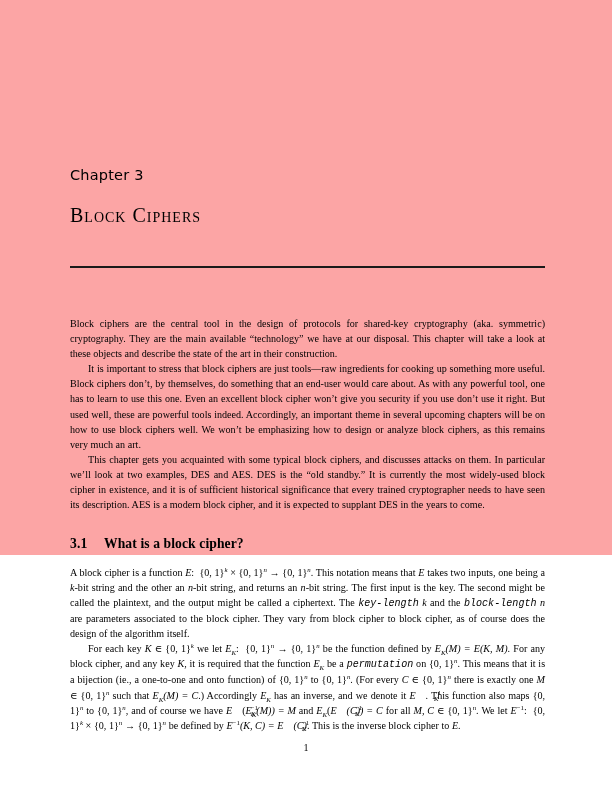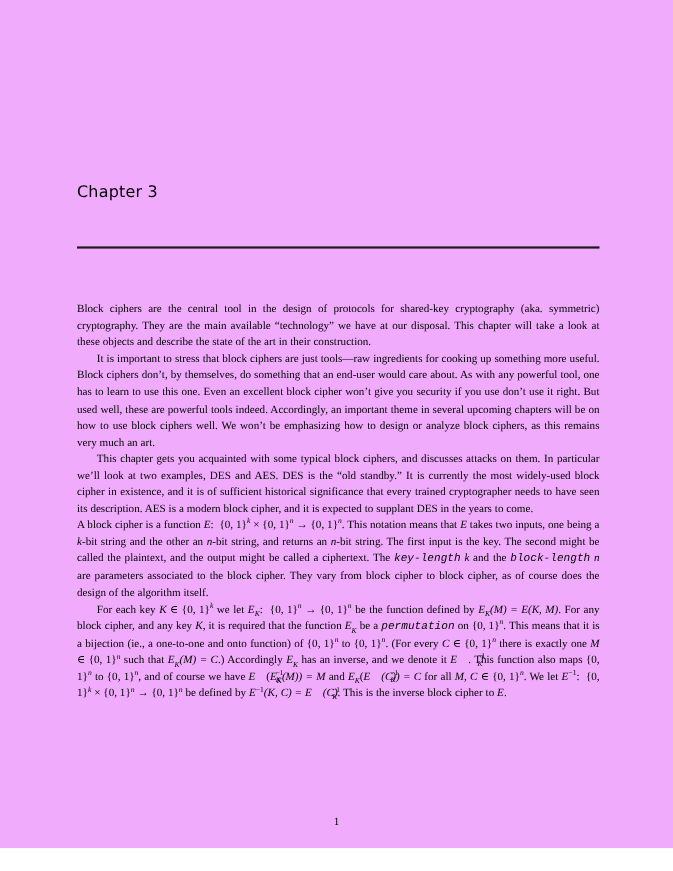--- a/index.html
+++ b/index.html
@@ -12,22 +12,22 @@
     height: 792px;
     position: relative;
     font-family: "Liberation Serif", "DejaVu Serif", serif;
     color: #000000;
     overflow: hidden;
   }
   .page {
     position: absolute;
     top: 0; left: 0;
     width: 612px;
-    height: 771px;
-    background: #f0abfc;
+    height: 555px;
+    background: #fca5a5;
   }
   .content {
     position: absolute;
     left: 70px;
     top: 168px;
     width: 475px;
   }
 
   
   .chapter-label {
@@ -129,28 +129,30 @@
     font-size: 10.1px;
   }
 </style>
 </head>
 <body>
 
 <div class="page">
   <div class="content">
 
     <div class="chapter-label">Chapter 3</div>
+    <div class="chapter-title">Block Ciphers</div>
     <hr class="rule">
 
     <div class="body-block">
       <p class="para">Block ciphers are the central tool in the design of protocols for shared-key cryptography (aka. symmetric) cryptography. They are the main available “technology” we have at our disposal. This chapter will take a look at these objects and describe the state of the art in their construction.</p>
       <p class="para">It is important to stress that block ciphers are just tools—raw ingredients for cooking up something more useful. Block ciphers don’t, by themselves, do something that an end-user would care about. As with any powerful tool, one has to learn to use this one. Even an excellent block cipher won’t give you security if you use don’t use it right. But used well, these are powerful tools indeed. Accordingly, an important theme in several upcoming chapters will be on how to use block ciphers well. We won’t be emphasizing how to design or analyze block ciphers, as this remains very much an art.</p>
       <p class="para">This chapter gets you acquainted with some typical block ciphers, and discusses attacks on them. In particular we’ll look at two examples, DES and AES. DES is the “old standby.” It is currently the most widely-used block cipher in existence, and it is of sufficient historical significance that every trained cryptographer needs to have seen its description. AES is a modern block cipher, and it is expected to supplant DES in the years to come.</p>
     </div>
 
+    <h2 class="section-heading"><span class="secnum">3.1</span><span>What is a block cipher?</span></h2>
 
     <p class="para"><span>A block cipher is a function</span> <span class="mi">E</span><span>:</span>&nbsp; <span>{0, 1}</span><sup class="mx">k</sup> <span>×</span> <span>{0, 1}</span><sup class="mx">n</sup> <span>→</span> <span>{0, 1}</span><sup class="mx">n</sup><span>. This notation means that</span> <span class="mi">E</span> <span>takes two inputs, one being a</span> <span class="mi">k</span><span>-bit string and the other an</span> <span class="mi">n</span><span>-bit string, and returns an</span> <span class="mi">n</span><span>-bit string. The first input is the key. The second might be called the plaintext, and the output might be called a ciphertext. The</span> <span class="it">key-length</span> <span class="mi">k</span> <span>and the</span> <span class="it">block-length</span> <span class="mi">n</span> <span>are parameters associated to the block cipher. They vary from block cipher to block cipher, as of course does the design of the algorithm itself.</span></p>
 
     <p class="para" style="text-indent:18px"><span>For each key</span> <span class="mi">K</span> <span>∈</span> <span>{0, 1}</span><sup class="mx">k</sup> <span>we let</span> <span class="mi">E</span><sub class="mx">K</sub><span>:</span>&nbsp; <span>{0, 1}</span><sup class="mx">n</sup> <span>→</span> <span>{0, 1}</span><sup class="mx">n</sup> <span>be the function defined by</span> <span class="mi">E</span><sub class="mx">K</sub><span class="mi">(M) =</span> <span class="mi">E</span><span class="mi">(K, M)</span><span>. For any block cipher, and any key</span> <span class="mi">K</span><span>, it is required that the function</span> <span class="mi">E</span><sub class="mx">K</sub> <span>be a</span> <span class="it">permutation</span> <span>on</span> <span>{0, 1}</span><sup class="mx">n</sup><span>. This means that it is a bijection (ie., a one-to-one and onto function) of</span> <span>{0, 1}</span><sup class="mx">n</sup> <span>to</span> <span>{0, 1}</span><sup class="mx">n</sup><span>. (For every</span> <span class="mi">C</span> <span>∈</span> <span>{0, 1}</span><sup class="mx">n</sup> <span>there is exactly one</span> <span class="mi">M</span> <span>∈</span> <span>{0, 1}</span><sup class="mx">n</sup> <span>such that</span> <span class="mi">E</span><sub class="mx">K</sub><span class="mi">(M) = C</span><span>.) Accordingly</span> <span class="mi">E</span><sub class="mx">K</sub> <span>has an inverse, and we denote it</span> <span class="mi">E</span><span class="subsup"><span class="sb">K</span><span class="sp">−1</span></span><span class="subsup-pad"></span><span>. This function also maps</span> <span>{0, 1}</span><sup class="mx">n</sup> <span>to</span> <span>{0, 1}</span><sup class="mx">n</sup><span>, and of course we have</span> <span class="mi">E</span><span class="subsup"><span class="sb">K</span><span class="sp">−1</span></span><span class="subsup-pad"></span><span>(</span><span class="mi">E</span><sub class="mx">K</sub><span class="mi">(M)) = M</span> <span>and</span> <span class="mi">E</span><sub class="mx">K</sub><span>(</span><span class="mi">E</span><span class="subsup"><span class="sb">K</span><span class="sp">−1</span></span><span class="subsup-pad"></span><span class="mi">(C)) = C</span> <span>for all</span> <span class="mi">M, C</span> <span>∈</span> <span>{0, 1}</span><sup class="mx">n</sup><span>. We let</span> <span class="mi">E</span><sup class="mn">−1</sup><span>:</span>&nbsp; <span>{0, 1}</span><sup class="mx">k</sup> <span>×</span> <span>{0, 1}</span><sup class="mx">n</sup> <span>→</span> <span>{0, 1}</span><sup class="mx">n</sup> <span>be defined by</span> <span class="mi">E</span><sup class="mn">−1</sup><span class="mi">(K, C) =</span> <span class="mi">E</span><span class="subsup"><span class="sb">K</span><span class="sp">−1</span></span><span class="subsup-pad"></span><span class="mi">(C)</span><span>. This is the inverse block cipher to</span> <span class="mi">E</span><span>.</span></p>
 
   </div>
 
   <div class="page-number">1</div>
 </div>
 

